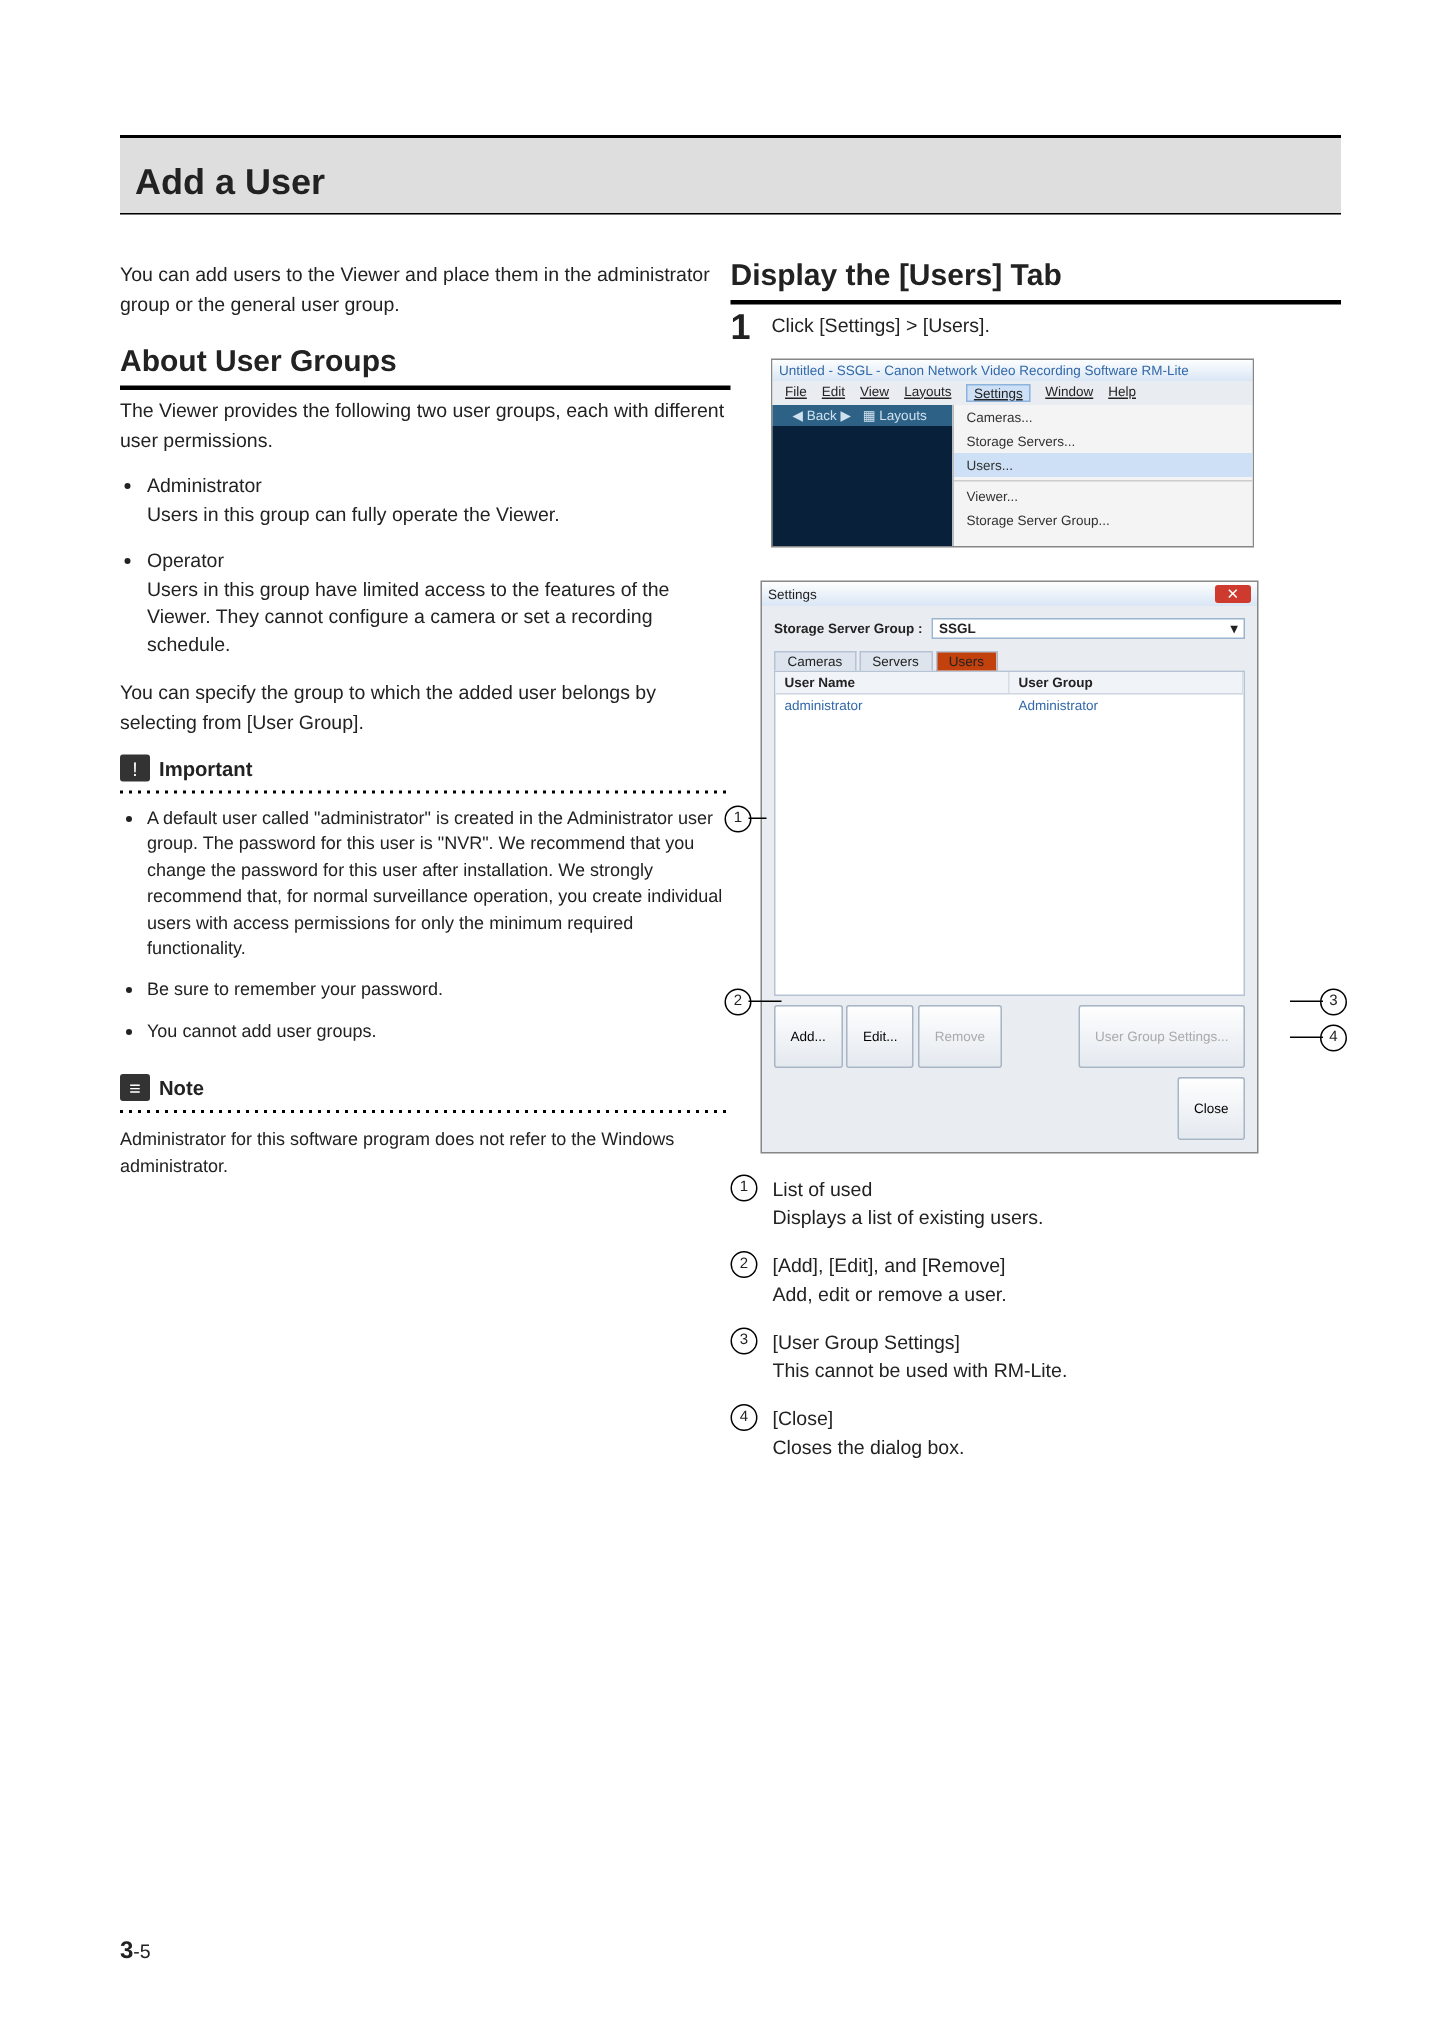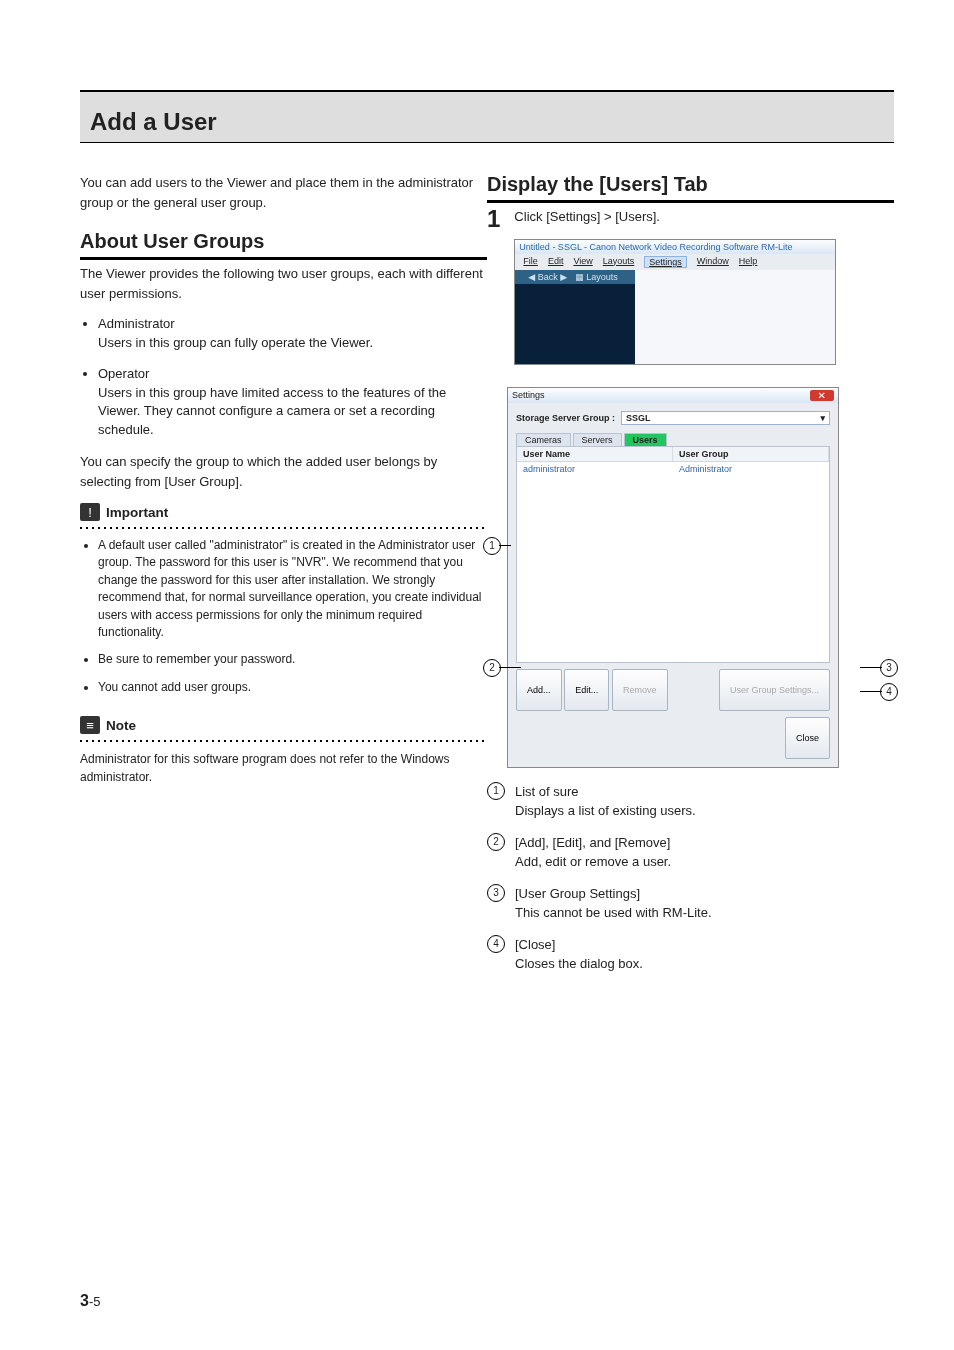--- a/index.html
+++ b/index.html
@@ -112,21 +112,21 @@
     height:1px; background:#000;
   }
   .shot2 { width:330px; margin-left:20px; }
   .shot2 .win-title { background: linear-gradient(#fdfefe,#d9e6f5); display:flex; justify-content:space-between; align-items:center; padding:2px 4px; font-size:9px; }
   .shot2 .win-title .close { background:#ce3b2e; color:#fff; padding:0 8px; border-radius:2px; font-size:10px;}
   .shot2 .inner { background:#e9edf2; padding:8px;}
   .shot2 .row1 { font-size:9px; display:flex; gap:6px; align-items:center; margin-bottom:8px;font-weight:bold;}
   .shot2 .row1 .box { flex:1; background:#fff; border:1px solid #9bb5d0; padding:1px 4px; display:flex; justify-content:space-between;}
   .shot2 .tabs { display:flex; gap:2px; font-size:9px;}
   .shot2 .tabs span { background:#dde4ed; border:1px solid #b5c3d4; border-bottom:none; padding:1px 8px;}
-  .shot2 .tabs span.act { background:#22c55e;font-weight:bold; }
+  .shot2 .tabs span.act { background:#c2410c; }
   .shot2 .table { background:#fff; border:1px solid #b5c3d4; height:215px;}
   .shot2 .thead { display:flex; background:#f0f3f7; border-bottom:1px solid #d0d7e1; font-size:9px;font-weight:bold;}
   .shot2 .thead span { flex:1; padding:2px 6px; border-right:1px solid #d7dde5;}
   .shot2 .trow { display:flex; font-size:9px; color:#3168a9;}
   .shot2 .trow span { flex:1; padding:2px 6px;}
   .shot2 .btnrow { display:flex; justify-content:space-between; margin-top:6px;}
   .shot2 button { font-size:9px; padding:15px 10px; background:linear-gradient(#fefefe,#e4e9ef); border:1px solid #a8b5c5; border-radius:2px;}
   .shot2 button.dis { color:#aaa;}
   .shot2 .closebtnrow { text-align:right; margin-top:6px;}
   .numlist { list-style:none; padding:0; margin:10px 0;}
@@ -213,20 +213,28 @@
             <span>Help</span>
           </div>
           <div class="body">
             <div style="flex:0 0 120px">
               <div class="toolbar">
                 <span>◀ <span>Back</span> ▶</span>
                 <span>▦ <span>Layouts</span></span>
               </div>
               <div class="preview"></div>
             </div>
+            <div class="menu">
+              <div>Cameras...</div>
+              <div>Storage Servers...</div>
+              <div class="hl">Users...</div>
+              <hr>
+              <div>Viewer...</div>
+              <div>Storage Server Group...</div>
+            </div>
           </div>
         </div>
 
       </div>
     </div>
 
     <div class="fig-wrap">
       <span class="circ" style="left:-4px; top:150px">1</span>
       <span class="line" style="left:12px; top:158px; width:12px"></span>
       <span class="circ" style="left:-4px; top:272px">2</span>
@@ -276,21 +284,21 @@
             <button>Close</button>
           </div>
         </div>
       </div>
     </div>
 
     <ul class="numlist">
       <li>
         <span class="circnum">1</span>
         <span>
-          <span style="display:block">List of sure</span>
+          <span style="display:block">List of used</span>
           <span>Displays a list of existing users.</span>
         </span>
       </li>
       <li>
         <span class="circnum">2</span>
         <span>
           <span style="display:block">[Add], [Edit], and [Remove]</span>
           <span>Add, edit or remove a user.</span>
         </span>
       </li>

